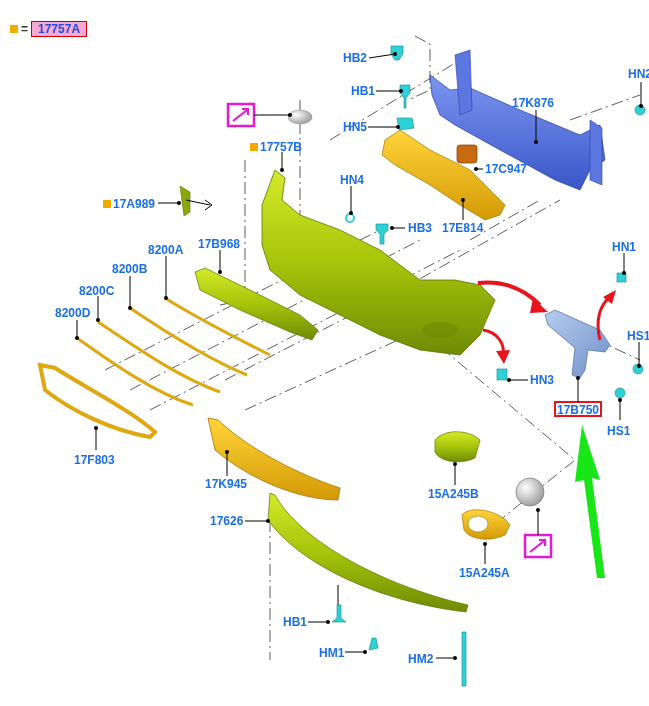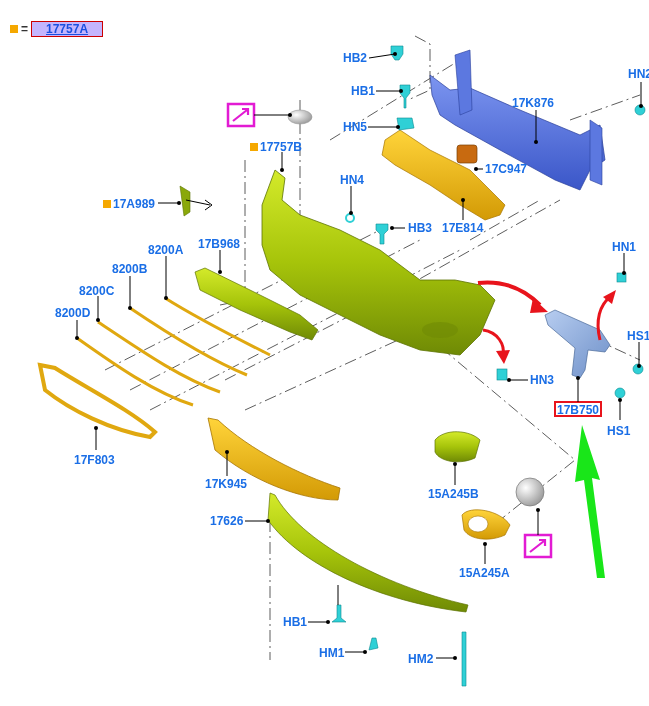--- a/index.html
+++ b/index.html
@@ -5,21 +5,21 @@
   html, body { margin:0; padding:0; background:#ffffff; }
   body { width:649px; height:706px; position:relative; overflow:hidden; font-family:"Liberation Sans", sans-serif; }
   #diagram { position:absolute; left:0; top:0; width:649px; height:706px; }
   .lbl { font-family:"Liberation Sans", sans-serif; font-weight:bold; font-size:12px; fill:#1a6ee6; cursor:pointer; }
   .leader { stroke:#000; stroke-width:1; fill:none; }
   .dot { fill:#000; }
   .dash { stroke:#333; stroke-width:0.8; fill:none; stroke-dasharray:12 4 2 4; }
   .legend { position:absolute; left:10px; top:21px; display:flex; align-items:center; gap:3px; font-size:12px; font-weight:bold; }
   .legend .sq { width:8px; height:8px; background:#f5a800; display:inline-block; }
   .legend .eq { color:#333; }
-  .legend .code { background:#c4b5fd; color:#1a4fe0; padding:0 14px; border:1px solid #c00;text-decoration:underline; }
+  .legend .code { background:#f9a8d4; color:#1a4fe0; padding:0 6px; border:1px solid #c00; }
 </style>
 </head>
 <body>
 
 <div class="legend">
   <span class="sq"></span>
   <span class="eq">=</span>
   <span class="code">17757A</span>
 </div>
 

